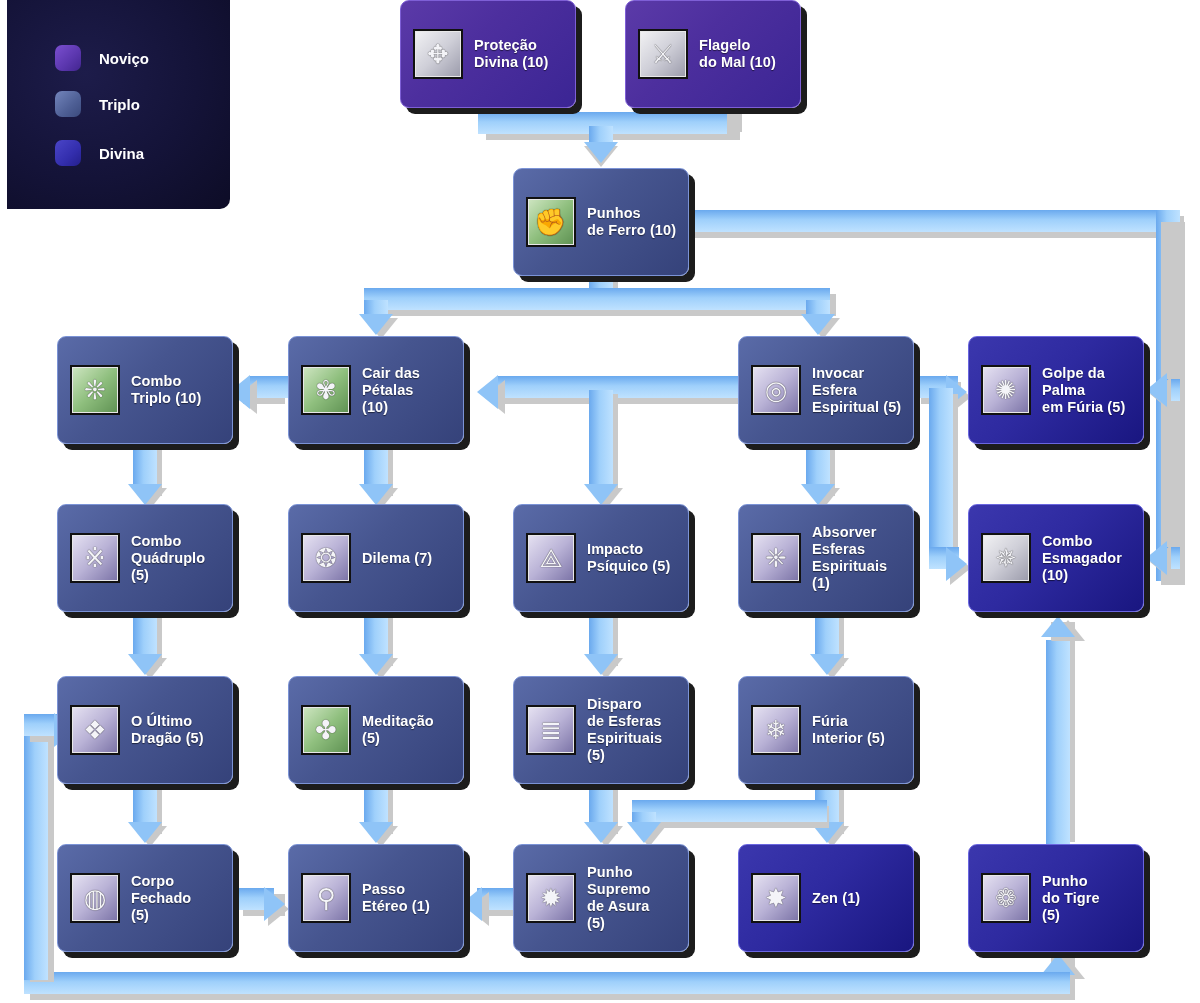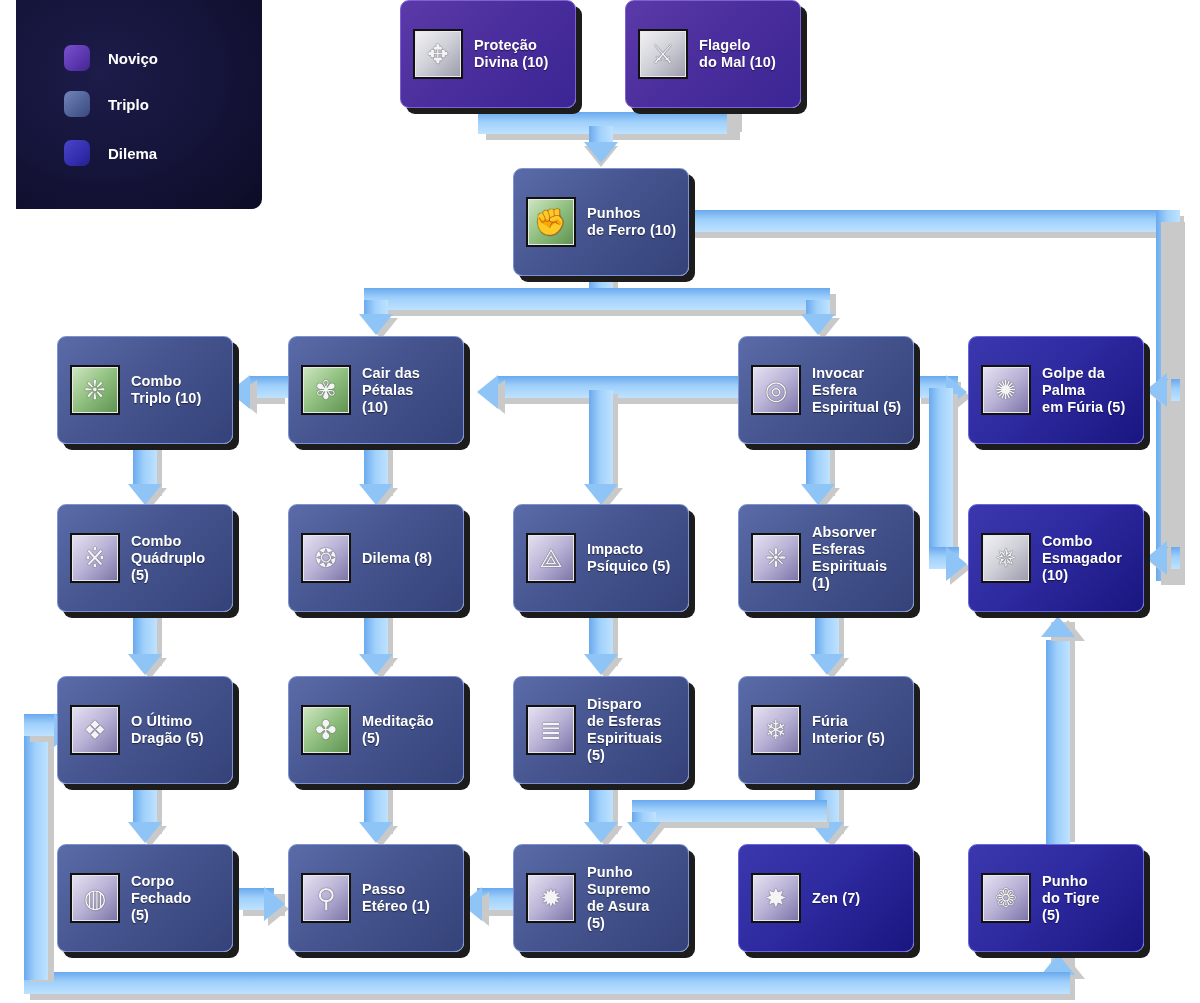--- a/index.html
+++ b/index.html
@@ -36,21 +36,21 @@
              display:flex;align-items:center;justify-content:center;
              font-size:26px;line-height:1;color:#f4f4f8;text-shadow:0 0 1px #000;}
   .ico.green{background:linear-gradient(135deg,#cfe6c2 0%,#8fbf7e 50%,#5e9152 100%);}
   .ico.violet{background:linear-gradient(135deg,#e6e2f2 0%,#b9b2d6 50%,#7a72a6 100%);}
   .ico.grey{background:linear-gradient(135deg,#f2f2f4 0%,#cfcfd8 50%,#9a9aaa 100%);}
 
   .node .label{margin-left:11px;color:#ffffff;font-weight:bold;font-size:14.5px;
                line-height:17px;letter-spacing:.1px;text-shadow:0 1px 1px rgba(0,0,0,.55);}
 
   
-  #legend{position:absolute;left:16px;top:0;width:246px;height:209px;
+  #legend{position:absolute;left:7px;top:0;width:223px;height:209px;
           background:radial-gradient(ellipse at 35% 35%,#1d1c4a 0%,#141338 55%,#0d0c26 100%);
           border-bottom-right-radius:10px;}
   .leg-row{position:absolute;left:48px;display:flex;align-items:center;}
   .leg-sw{width:26px;height:26px;border-radius:7px;}
   .leg-sw.novico{background:linear-gradient(135deg,#7b4fd0 0%,#5a36ad 60%,#42258f 100%);}
   .leg-sw.monge{background:linear-gradient(135deg,#7385bc 0%,#4e5f95 60%,#3b4a7d 100%);}
   .leg-sw.mestre{background:linear-gradient(135deg,#4a45c8 0%,#332ead 60%,#241f8d 100%);}
   .leg-tx{margin-left:18px;color:#fff;font-weight:bold;font-size:15px;}
 </style>
 </head>
@@ -253,21 +253,21 @@
       <div class="node tier-monge" style="left: 57px; top: 504px;">
         <div class="ico violet">
           <div class="gl">※</div>
         </div>
         <div class="label">Combo<br>Quádruplo<br>(5)</div>
       </div>
       <div class="node tier-monge" style="left: 288px; top: 504px;">
         <div class="ico violet">
           <div class="gl">❂</div>
         </div>
-        <div class="label">Dilema (8)</div>
+        <div class="label">Dilema (7)</div>
       </div>
       <div class="node tier-monge" style="left: 513px; top: 504px;">
         <div class="ico violet">
           <div class="gl">⟁</div>
         </div>
         <div class="label">Impacto<br>Psíquico (5)</div>
       </div>
       <div class="node tier-monge" style="left: 738px; top: 504px;">
         <div class="ico violet">
           <div class="gl">❈</div>
@@ -319,38 +319,38 @@
       <div class="node tier-monge" style="left: 513px; top: 844px;">
         <div class="ico violet">
           <div class="gl">✹</div>
         </div>
         <div class="label">Punho<br>Supremo<br>de Asura<br>(5)</div>
       </div>
       <div class="node tier-mestre" style="left: 738px; top: 844px;">
         <div class="ico violet">
           <div class="gl">✸</div>
         </div>
-        <div class="label">Zen (7)</div>
+        <div class="label">Zen (1)</div>
       </div>
       <div class="node tier-mestre" style="left: 968px; top: 844px;">
         <div class="ico violet">
           <div class="gl">❁</div>
         </div>
         <div class="label">Punho<br>do Tigre<br>(5)</div>
       </div>
     </div>
 
   <div id="legend">
     <div class="leg-row" style="top:45px;">
       <span class="leg-sw novico"></span>
       <span class="leg-tx">Noviço</span>
     </div>
     <div class="leg-row" style="top:91px;">
       <span class="leg-sw monge"></span>
       <span class="leg-tx">Triplo</span>
     </div>
     <div class="leg-row" style="top:140px;">
       <span class="leg-sw mestre"></span>
-      <span class="leg-tx">Dilema</span>
+      <span class="leg-tx">Divina</span>
     </div>
   </div>
 
 </div>
 
 </body></html>

